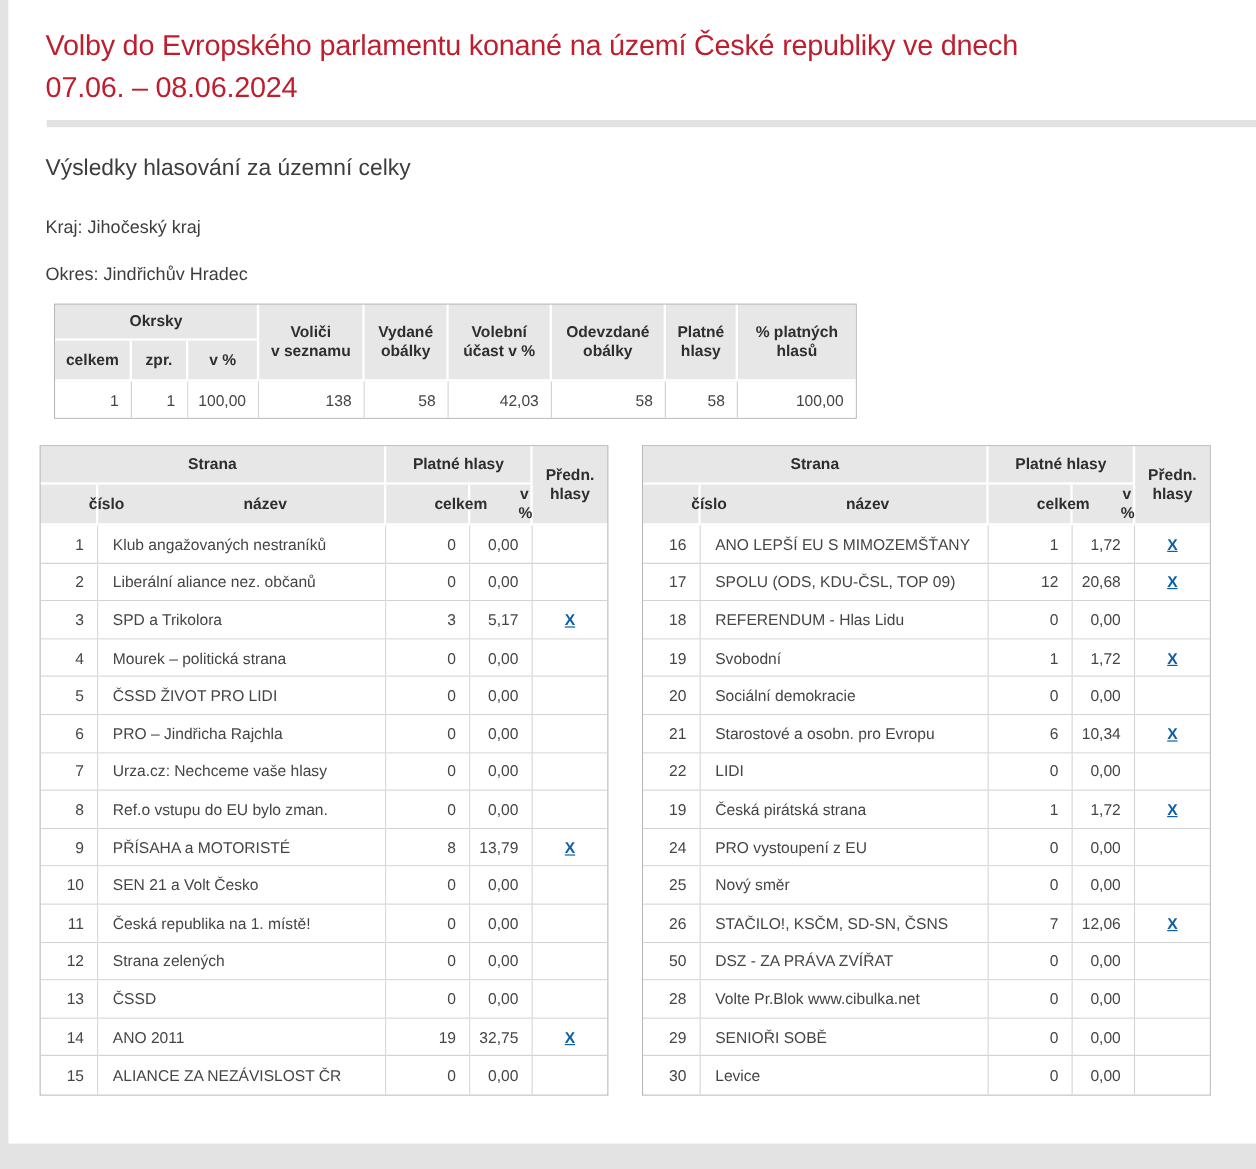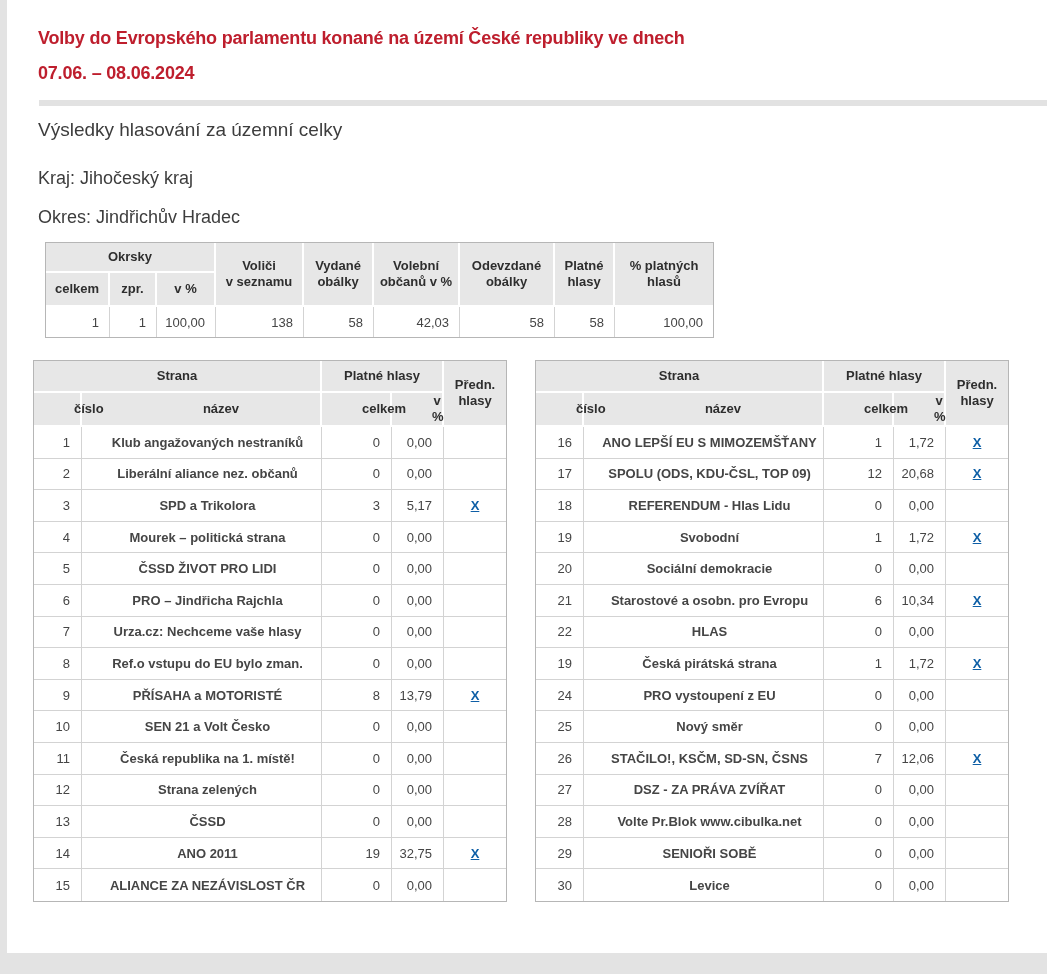--- a/index.html
+++ b/index.html
@@ -10,24 +10,24 @@
     --border-outer: #b6b6b6;
     --border-cell: #d3d3d3;
     --txt: #454545;
   }
   * { margin: 0; padding: 0; box-sizing: border-box; }
   html, body { background: var(--page-bg); }
   body { font-family: "Liberation Sans", sans-serif; }
   .page { position: relative; width: 1047px; height: 974px; background: var(--page-bg); overflow: hidden; }
   .content { position: absolute; left: 7px; top: 0; width: 1040px; height: 953px; background: #ffffff; padding-left: 24px; }
 
-  h1.title { color: var(--red); font-size: 18px; line-height: 35px; font-weight: bold; letter-spacing: -0.2px; margin: 21px 30px 0 7px; }
+  h1.title { color: var(--red); font-size: 24px; line-height: 35px; font-weight: normal; letter-spacing: -0.2px; margin: 21px 30px 0 7px; }
   .divider { height: 6px; background: #e2e2e2; margin: 9px 0 0 8px; }
-  h2.subtitle { color: #3d3d3d; font-size: 19px; font-weight: 400; margin: 13px 0 0 7px; }
-  .geo { color: #3d3d3d; font-size: 18px; line-height: 17px; margin: 22px 0 0 7px; }
+  h2.subtitle { color: #3d3d3d; font-size: 19px; font-weight: 400; margin: 24px 0 0 7px; }
+  .geo { color: #3d3d3d; font-size: 15px; line-height: 17px; margin: 22px 0 0 7px; }
   .geo.first { margin-top: 29px; }
 
   table { border-collapse: separate; border-spacing: 0; border: 1px solid var(--border-outer); table-layout: fixed; }
   th { background: var(--hdr-bg); color: #2e2e2e; font-size: 13px; font-weight: bold; text-align: center; vertical-align: middle;
        border-right: 2px solid #fff; border-bottom: 2px solid #fff; white-space: pre-line; line-height: 16px; }
   th.edge { border-right: none; }
   td { color: var(--txt); font-size: 13px; vertical-align: middle; background: #fff;
        border-right: 1px solid var(--border-cell); border-bottom: 1px solid var(--border-cell); }
   td:last-child { border-right: none; }
   tr:last-child > td { border-bottom: none; }
@@ -37,21 +37,21 @@
   .summary .r2 th { height: 34px; }
   .summary td { height: 30px; text-align: right; padding-right: 10px; }
 
   .party-wrap { display: flex; gap: 28px; margin: 22px 0 0 2px; border-radius: 21px; }
   .party { width: 472px; }
   .party .r1 th { height: 32px; }
   .party .r2 th { height: 34px; padding-left: 40px; }
   .party td { height: 31.6px; }
 
   td.num { text-align: right; padding-right: 11px; }
-  td.name { text-align: center; padding-left: 12px; font-weight: bold; }
+  td.name { text-align: left; padding-left: 12px; }
   td.pref { text-align: center; }
   a.xlink { color: var(--link); font-weight: bold; text-decoration: underline; font-size: 13px; }
 </style>
 </head>
 <body>
 
 <div class="page">
   <div class="content">
 
     <h1 class="title"><span>Volby do Evropského parlamentu konané na území České republiky ve dnech</span><br><span>07.06. – 08.06.2024</span></h1>
@@ -76,21 +76,21 @@
           <col style="width:98px">
       </colgroup>
       <tbody>
           <tr class="r1">
         <th colspan="3">Okrsky</th>
         <th rowspan="2">Voliči
 v seznamu</th>
         <th rowspan="2">Vydané
 obálky</th>
         <th rowspan="2">Volební
-občanů v %</th>
+účast v %</th>
         <th rowspan="2">Odevzdané
 obálky</th>
         <th rowspan="2">Platné
 hlasy</th>
         <th rowspan="2" class="edge">% platných
 hlasů</th>
       </tr>
       <tr class="r2">
         <th>celkem</th>
         <th>zpr.</th>
@@ -303,21 +303,21 @@
             </tr>
             <tr>
               <td class="num">21</td>
               <td class="name">Starostové a osobn. pro Evropu</td>
               <td class="num">6</td>
               <td class="num">10,34</td>
               <td class="pref"><a class="xlink" href="#">X</a></td>
             </tr>
             <tr>
               <td class="num">22</td>
-              <td class="name">HLAS</td>
+              <td class="name">LIDI</td>
               <td class="num">0</td>
               <td class="num">0,00</td>
               <td class="pref"></td>
             </tr>
             <tr>
               <td class="num">19</td>
               <td class="name">Česká pirátská strana</td>
               <td class="num">1</td>
               <td class="num">1,72</td>
               <td class="pref"><a class="xlink" href="#">X</a></td>
@@ -337,21 +337,21 @@
               <td class="pref"></td>
             </tr>
             <tr>
               <td class="num">26</td>
               <td class="name">STAČILO!, KSČM, SD-SN, ČSNS</td>
               <td class="num">7</td>
               <td class="num">12,06</td>
               <td class="pref"><a class="xlink" href="#">X</a></td>
             </tr>
             <tr>
-              <td class="num">27</td>
+              <td class="num">50</td>
               <td class="name">DSZ - ZA PRÁVA ZVÍŘAT</td>
               <td class="num">0</td>
               <td class="num">0,00</td>
               <td class="pref"></td>
             </tr>
             <tr>
               <td class="num">28</td>
               <td class="name">Volte Pr.Blok www.cibulka.net</td>
               <td class="num">0</td>
               <td class="num">0,00</td>

